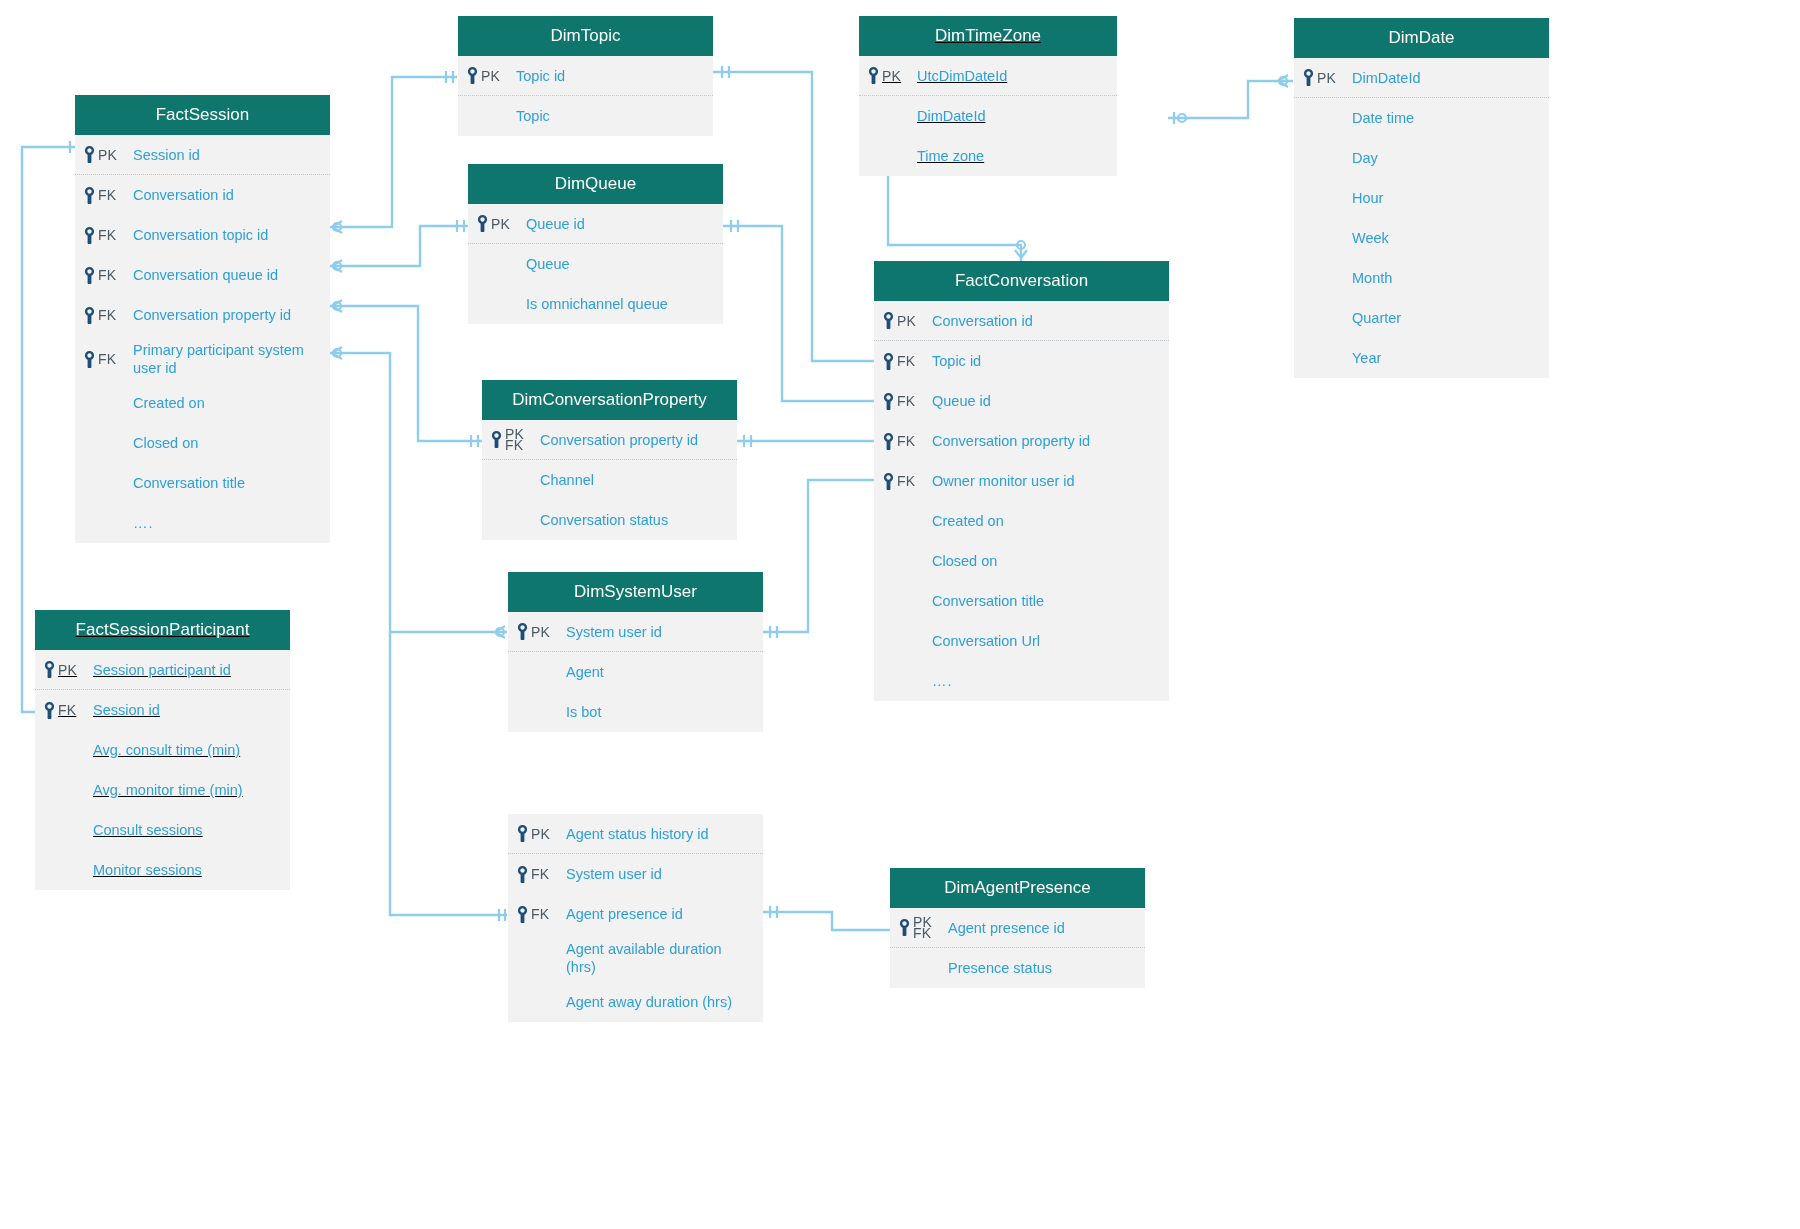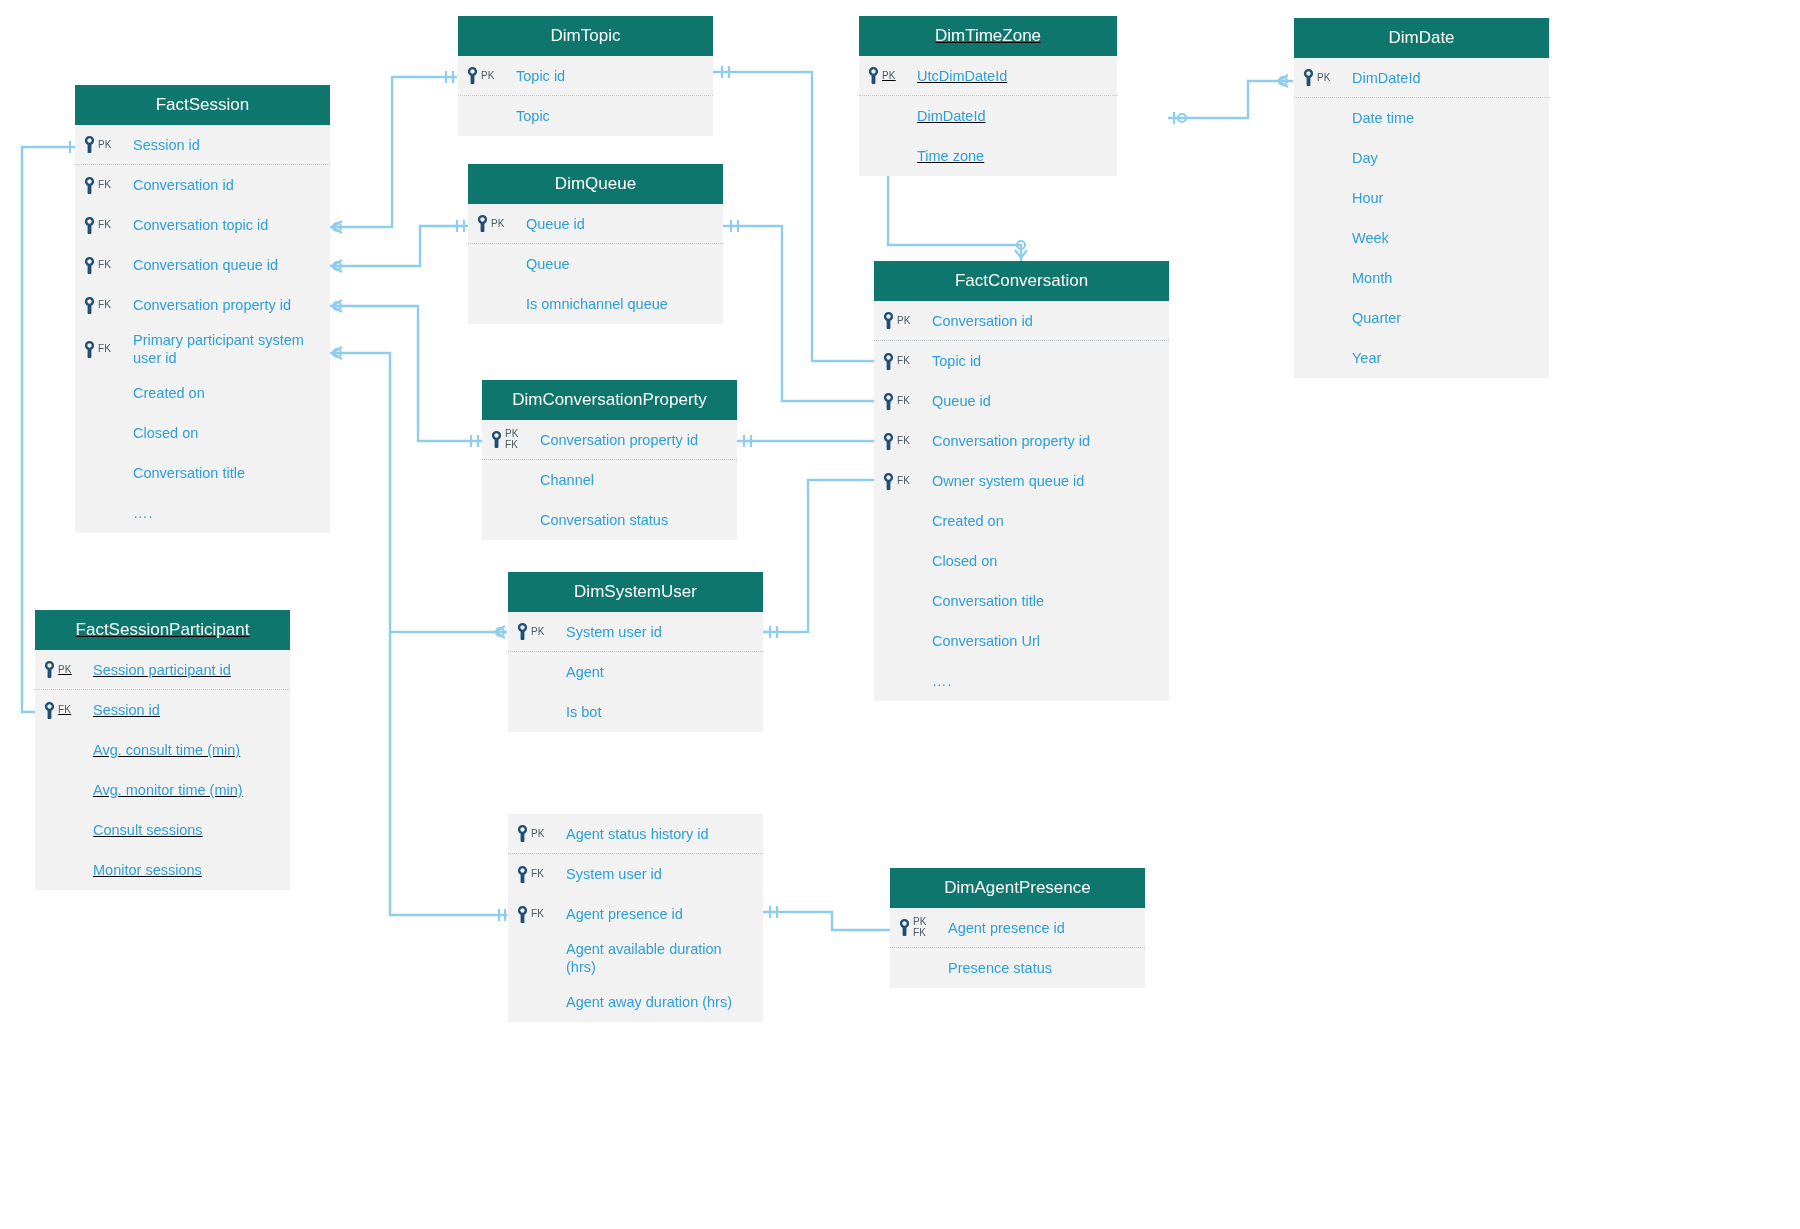--- a/index.html
+++ b/index.html
@@ -49,21 +49,21 @@
     width: 58px;
     flex: 0 0 58px;
     display: flex;
     align-items: center;
     gap: 2px;
     padding-left: 8px;
   }
   .keycell.empty { }
   .key-icon { width: 13px; height: 17px; flex: 0 0 13px; display:block; }
   .kflag {
-    font-size: 10px;
+    font-size: 14px;
     color: #4a5a63;
     line-height: 10px;
     letter-spacing: .2px;
   }
   .kflag.stacked { display: flex; flex-direction: column; gap: 1px; }
   .fieldname {
     color: #2e9fd9;
     font-size: 14.5px;
     line-height: 18px;
     padding-right: 10px;
@@ -171,21 +171,21 @@
       <line x1="505" y1="909" x2="505" y2="921"></line>
 
       <line x1="770" y1="906" x2="770" y2="918"></line>
       <line x1="777" y1="906" x2="777" y2="918"></line>
       <circle cx="935" cy="930" r="4"></circle>
       <path d="M940,924 L930,930 L940,936"></path>
     </g>
   </svg>
 
   <div id="entities">
-      <div class="entity" style="left: 75px; top: 85px; width: 255px;">
+      <div class="entity" style="left: 75px; top: 95px; width: 255px;">
         <div class="entity-header">FactSession</div>
         <div class="entity-body">
           <div class="row pk-row">
             <div class="keycell">
               <svg viewBox="0 0 13 17" class="key-icon">
                 <path fill="#1f4e79" d="M6.5 0C3.9 0 1.9 2 1.9 4.5c0 1.9 1.1 3.5 2.7 4.2V16c0 .6.4 1 .9 1h2c.5 0 .9-.4.9-1V8.7c1.6-.7 2.7-2.3 2.7-4.2C11.1 2 9.1 0 6.5 0zm0 2.3c1.2 0 2.2 1 2.2 2.2s-1 2.2-2.2 2.2-2.2-1-2.2-2.2 1-2.2 2.2-2.2z"></path>
               </svg>
               <span class="kflag">PK</span>
             </div>
             <div class="fieldname">Session id</div>
@@ -479,21 +479,21 @@
             </div>
             <div class="fieldname">Conversation property id</div>
           </div>
           <div class="row">
             <div class="keycell">
               <svg viewBox="0 0 13 17" class="key-icon">
                 <path fill="#1f4e79" d="M6.5 0C3.9 0 1.9 2 1.9 4.5c0 1.9 1.1 3.5 2.7 4.2V16c0 .6.4 1 .9 1h2c.5 0 .9-.4.9-1V8.7c1.6-.7 2.7-2.3 2.7-4.2C11.1 2 9.1 0 6.5 0zm0 2.3c1.2 0 2.2 1 2.2 2.2s-1 2.2-2.2 2.2-2.2-1-2.2-2.2 1-2.2 2.2-2.2z"></path>
               </svg>
               <span class="kflag">FK</span>
             </div>
-            <div class="fieldname">Owner system queue id</div>
+            <div class="fieldname">Owner monitor user id</div>
           </div>
           <div class="row">
             <div class="keycell empty"></div>
             <div class="fieldname">Created on</div>
           </div>
           <div class="row">
             <div class="keycell empty"></div>
             <div class="fieldname">Closed on</div>
           </div>
           <div class="row">

